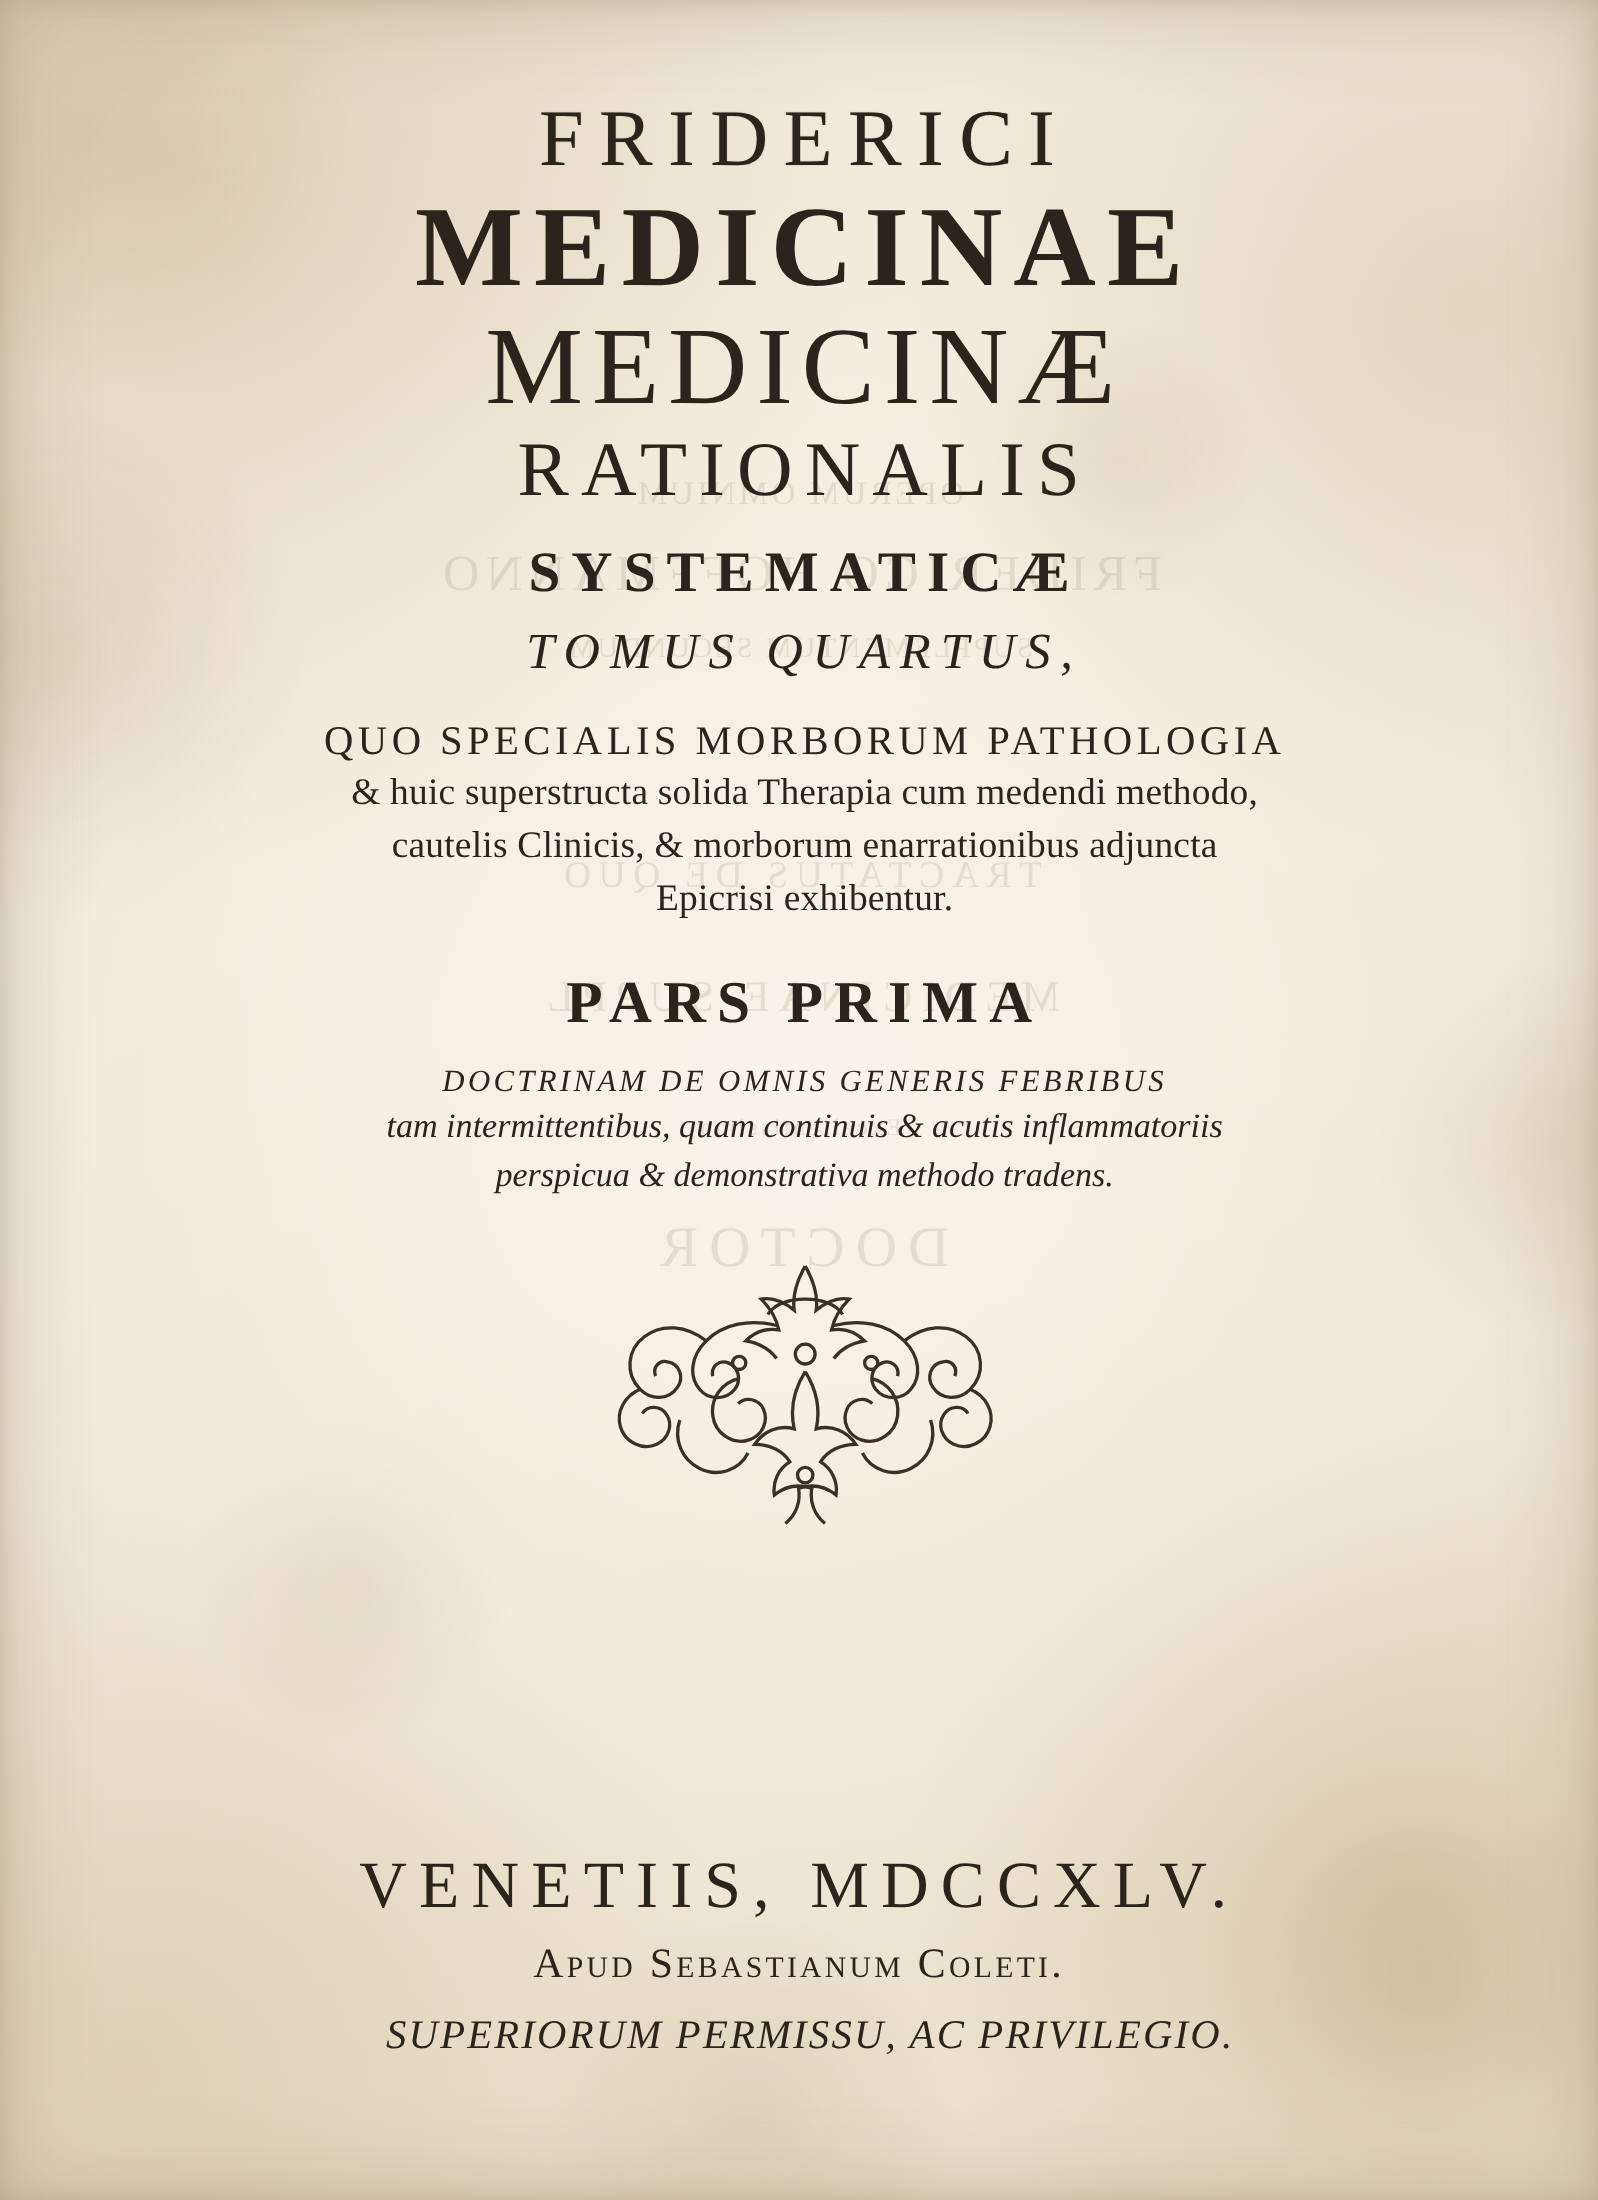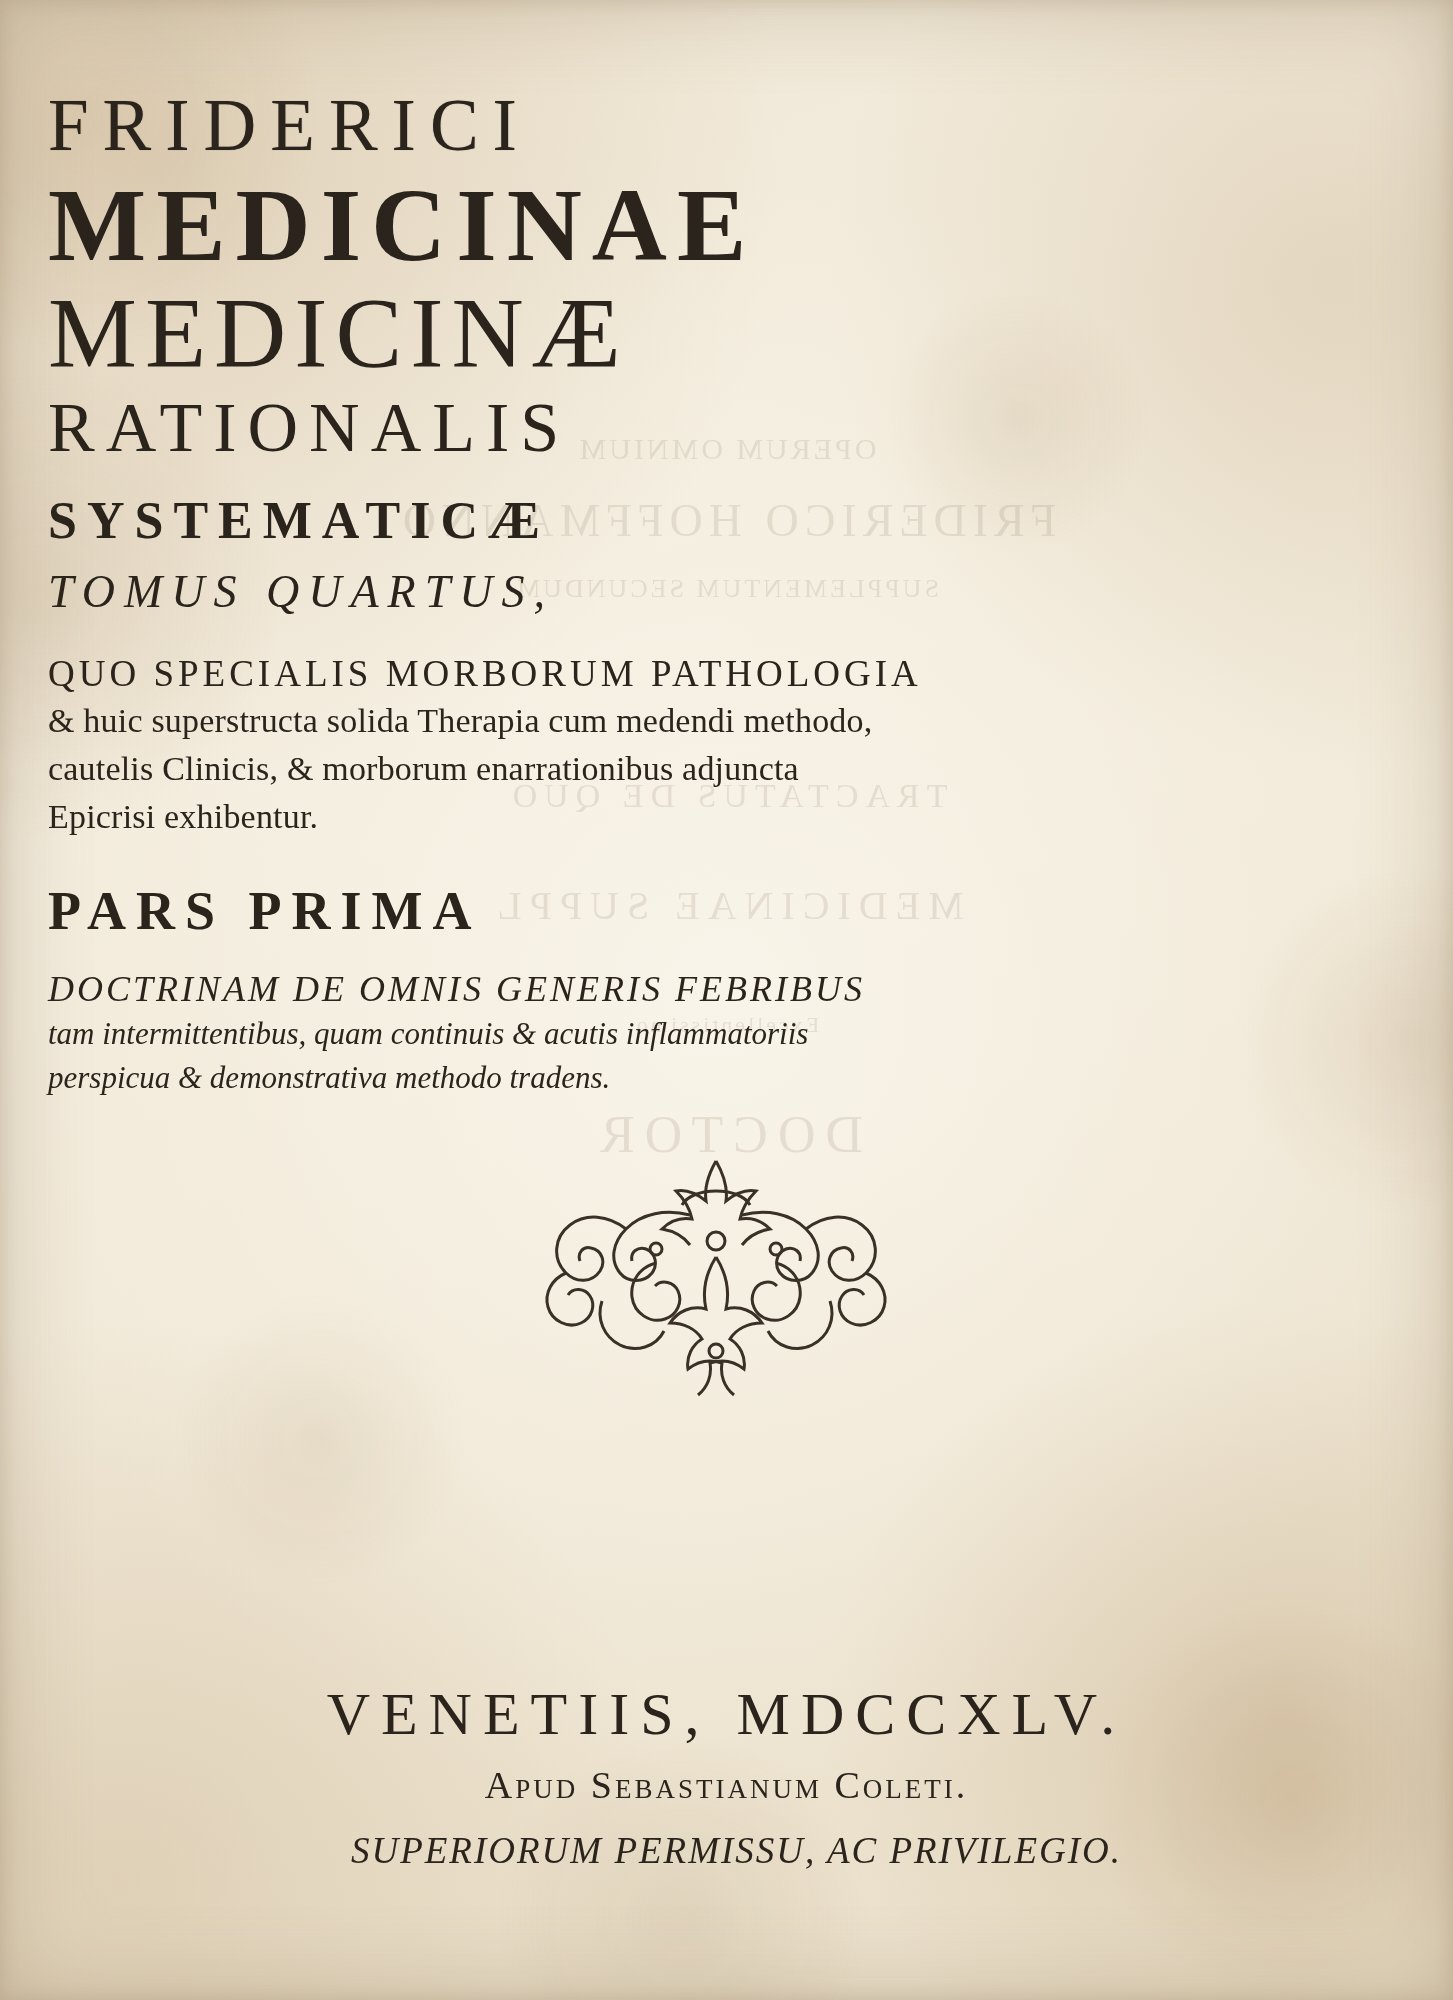--- a/index.html
+++ b/index.html
@@ -57,22 +57,22 @@
   .showthrough .st2 { font-size: 46px; letter-spacing: 6px; }
   .showthrough .st3 { font-size: 26px; }
   .showthrough .st4 { font-size: 34px; margin-top: 150px; letter-spacing: 7px; }
   .showthrough .st5 { font-size: 40px; margin-top: 40px; letter-spacing: 8px; }
   .showthrough .st6 { font-size: 22px; margin-top: 60px; }
   .showthrough .st7 { font-size: 52px; margin-top: 40px; letter-spacing: 10px; }
 
   .content {
     position: relative;
     z-index: 3;
-    padding: 70px 70px 0 48px;
-    text-align: left;
+    padding: 70px 70px 0 80px;
+    text-align: center;
   }
   .l-author-first {
     font-size: 73px;
     letter-spacing: 14px;
     line-height: 1.05;
     margin: 18px 0 4px 0;
     font-weight: 400;
     text-shadow: 0 0 1px rgba(40,32,22,0.35);
   }
   .l-author-last {
@@ -119,21 +119,21 @@
     margin: 4px 0 0 0;
     letter-spacing: 0.2px;
   }
   .l-pars {
     font-size: 54px;
     letter-spacing: 10px;
     font-weight: 700;
     margin: 42px 0 10px 0;
   }
   .l-doc1 {
-    font-size: 36px;
+    font-size: 28px;
     font-style: italic;
     letter-spacing: 3px;
     margin: 26px 0 0 0;
   }
   .l-doc-body {
     font-size: 31px;
     font-style: italic;
     line-height: 1.3;
     margin: 4px 0 0 0;
   }

